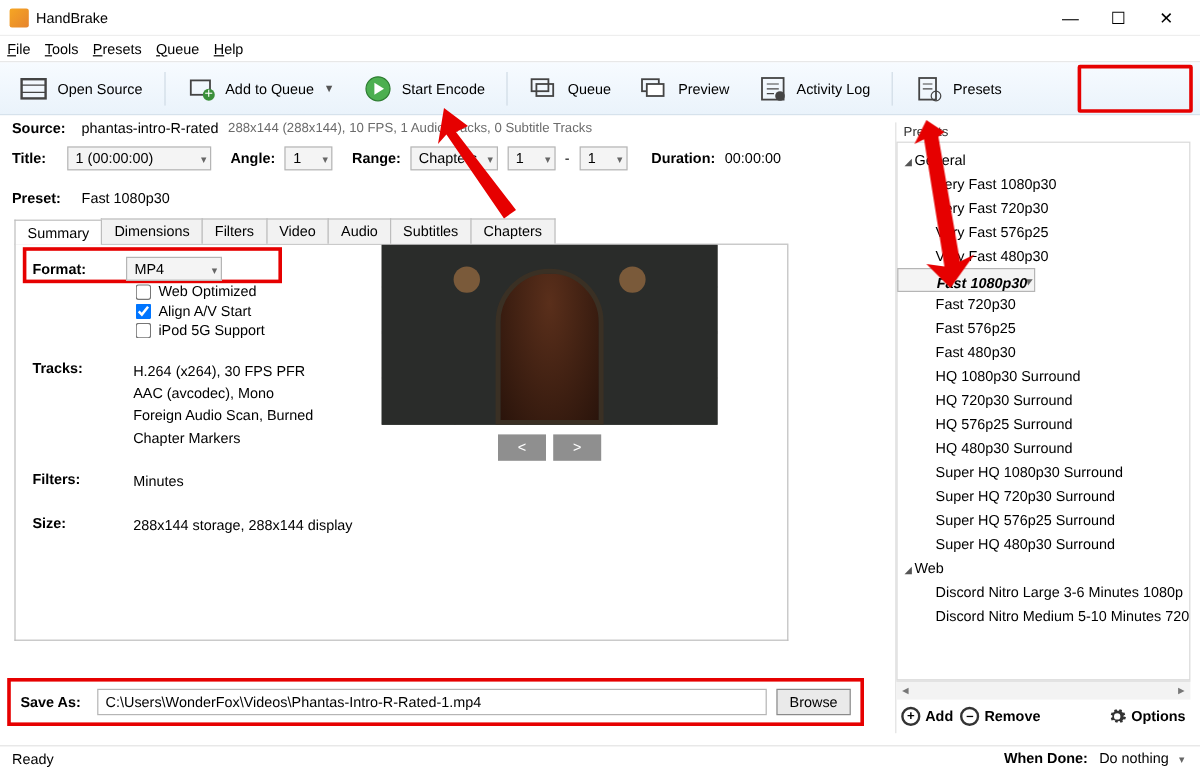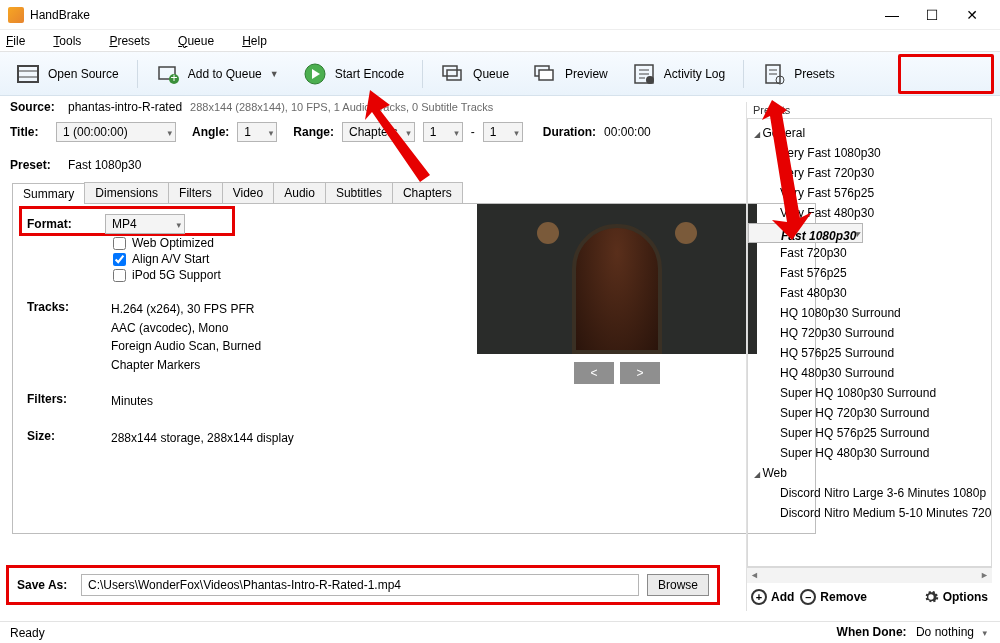--- a/index.html
+++ b/index.html
@@ -5,21 +5,21 @@
 * { box-sizing: border-box; margin: 0; padding: 0; font-family: "Segoe UI", Tahoma, sans-serif; font-size: 12px; }
 body { background: #fff; width: 1000px; height: 643px; position: relative; overflow: hidden; }
 
 
 .titlebar { height: 30px; display: flex; align-items: center; padding: 0 8px; border-bottom: 1px solid #eee; }
 .titlebar .app-icon { width: 16px; height: 16px; background: linear-gradient(135deg,#f6a623,#e6842e); border-radius: 2px; margin-right: 6px; }
 .titlebar .title { flex: 1; font-size: 12px; }
 .titlebar .winbtn { width: 40px; height: 22px; display: flex; align-items: center; justify-content: center; font-size: 14px; }
 
 
-.menubar { height: 22px; display: flex; align-items: center; padding: 0 6px; gap: 28px; border-bottom: 1px solid #e3e3e3; }
+.menubar { height: 22px; display: flex; align-items: center; padding: 0 6px; gap: 12px; border-bottom: 1px solid #e3e3e3; }
 .menubar span { text-decoration: underline; text-decoration-color: rgba(0,0,0,0); }
 .menubar .m { cursor: default; }
 .menubar .m::first-letter { text-decoration: underline; }
 
 
 .toolbar { height: 44px; background: linear-gradient(#f7fbff,#eaf3fb); border-bottom: 1px solid #d6e2ec; display: flex; align-items: center; padding: 0 6px; gap: 4px; position: relative; }
 .tbtn { display: flex; align-items: center; gap: 8px; padding: 4px 10px; border-radius: 3px; }
 .tbtn .ic { width: 24px; height: 24px; display: flex; align-items: center; justify-content: center; }
 .sep { width: 1px; height: 28px; background: #d0dbe5; margin: 0 4px; }
 .presets-annot { position: absolute; top: 2px; right: 6px; border: 3px solid #e60000; width: 96px; height: 40px; border-radius: 2px; pointer-events: none; }
@@ -28,21 +28,21 @@
 .arrow { position: absolute; pointer-events: none; }
 
 
 .row { display: flex; align-items: center; padding: 4px 10px; gap: 8px; }
 .lbl { font-weight: bold; min-width: 50px; }
 .small { color: #6b6b6b; font-size: 11px; }
 .sel { border: 1px solid #b5b5b5; background: #f4f4f4; height: 20px; padding: 0 16px 0 6px; position: relative; min-width: 40px; display: inline-block; line-height: 18px; }
 .sel::after { content: "▾"; position: absolute; right: 3px; top: 1px; font-size: 9px; color: #666; }
 
 
-.tabs-wrap { margin: 6px 12px 0 12px; width: 804px; }
+.tabs-wrap { margin: 6px 12px 0 12px; width: 645px; }
 .tabs { display: flex; border-bottom: 1px solid #bdbdbd; }
 .tab { border: 1px solid #bdbdbd; border-bottom: none; background: #f2f2f2; padding: 3px 10px; margin-right: -1px; cursor: default; }
 .tab.active { background: #fff; position: relative; top: 1px; }
 .tabbody { border: 1px solid #bdbdbd; border-top: none; height: 330px; padding: 10px 14px; position: relative; }
 
 .format-row { display: flex; align-items: center; gap: 28px; }
 .format-annot { position: absolute; left: 6px; top: 2px; border: 3px solid #e60000; width: 216px; height: 30px; pointer-events: none; }
 .chk { display: flex; align-items: center; gap: 6px; margin-left: 86px; margin-top: 2px; }
 .chk input { width: 13px; height: 13px; }
 .kv { display: flex; gap: 30px; margin-top: 18px; }

